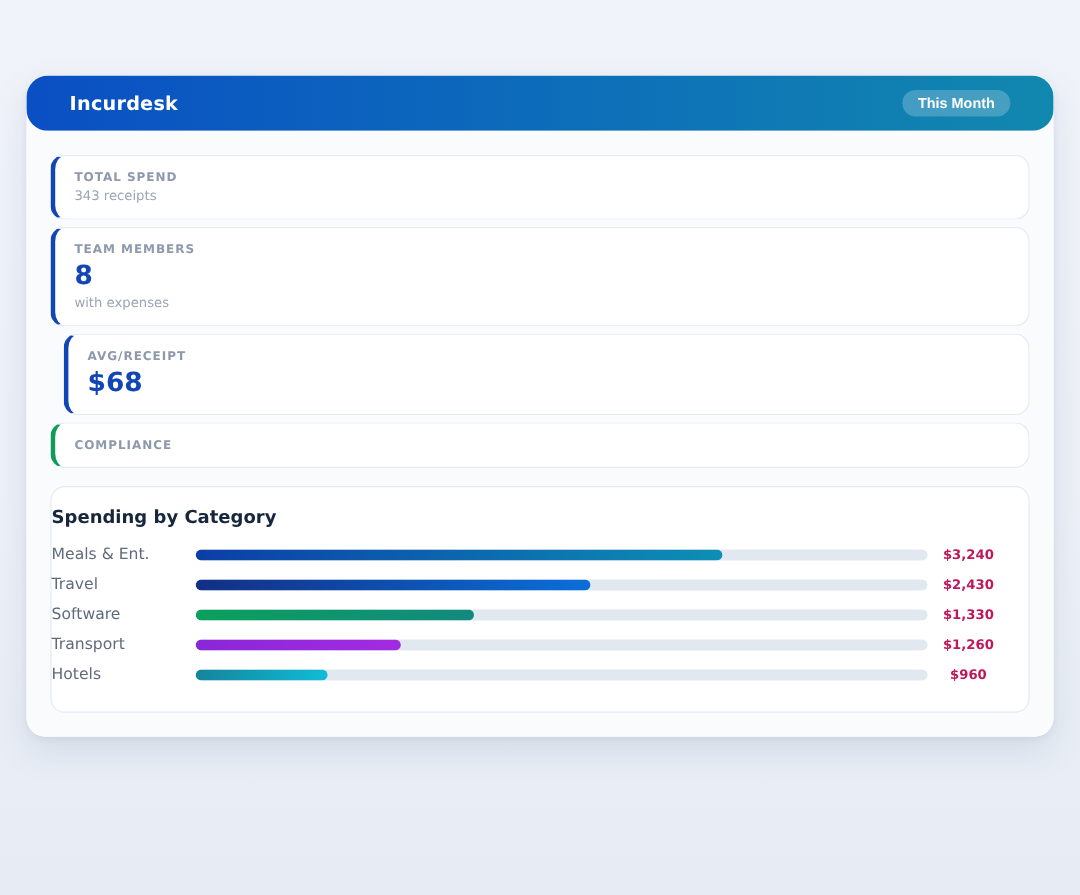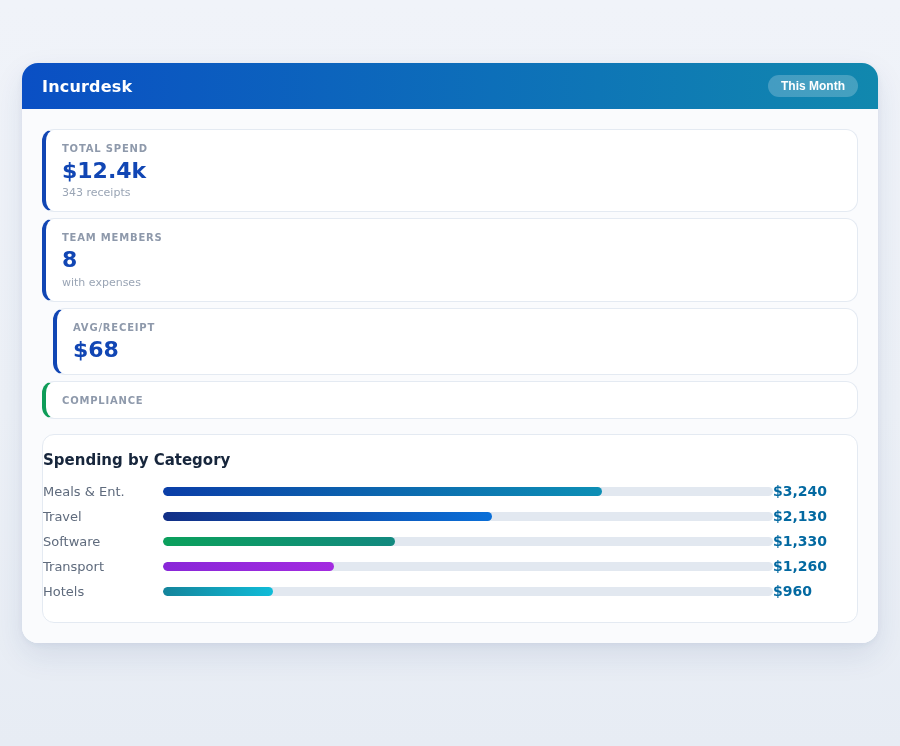--- a/index.html
+++ b/index.html
@@ -15,22 +15,23 @@
     border-radius: 16px;
     background: #fafbfd;
     box-shadow: 0 12px 30px rgba(30, 60, 120, 0.10), 0 2px 6px rgba(30,60,120,0.06);
     overflow: hidden;
   }
   .panel-header {
     height: 46px;
     display: flex;
     align-items: center;
     justify-content: space-between;
-    padding: 0 20px;
+    padding: 0 36px;
     background: linear-gradient(90deg, #0a4fc4 0%, #0d6fb9 55%, #1188ae 100%);
+    border-radius: 18px;
   }
   .app-title {
     color: #ffffff;
     font-size: 16px;
     font-weight: bold;
     letter-spacing: 0.2px;
   }
   .badge {
     background: rgba(255,255,255,0.22);
     color: #ffffff;
@@ -100,40 +101,39 @@
     height: 9px;
     background: #e2e8f0;
     border-radius: 5px;
     overflow: hidden;
   }
   .bar-fill {
     height: 100%;
     border-radius: 5px;
   }
   .row-value {
-    font-size: 14px;
+    font-size: 11px;
     font-weight: bold;
-    color: #0369a1;
-    text-align: left;
+    color: #be185d;
+    text-align: center;
   }
 </style>
 </head>
 <body>
 
 <div class="panel">
   <div class="panel-header">
     <div class="app-title">Incurdesk</div>
     <button class="badge">This Month</button>
   </div>
 
   <div class="panel-body">
 
     <div class="stat-card" style="border-left-color: rgb(17, 70, 180);">
       <div class="stat-label">TOTAL SPEND</div>
-      <div class="stat-value" style="color: rgb(17, 70, 180);">$12.4k</div>
       <div class="stat-sub">343 receipts</div>
     </div>
 
     <div class="stat-card" style="border-left-color: rgb(17, 70, 180);">
       <div class="stat-label">TEAM MEMBERS</div>
       <div class="stat-value" style="color: rgb(17, 70, 180);">8</div>
       <div class="stat-sub">with expenses</div>
     </div>
 
     <div class="stat-card" style="border-left-color: rgb(17, 70, 180); margin-left: 11px;">
@@ -156,21 +156,21 @@
             <div class="bar-fill" style="width: 72%; background: linear-gradient(90deg, rgb(11, 62, 168), rgb(13, 143, 181));"></div>
           </div>
         <div class="row-value">$3,240</div>
       </div>
 
       <div class="chart-row">
         <div class="row-label">Travel</div>
         <div class="bar-track">
             <div class="bar-fill" style="width: 54%; background: linear-gradient(90deg, rgb(18, 47, 134), rgb(10, 111, 216));"></div>
           </div>
-        <div class="row-value">$2,130</div>
+        <div class="row-value">$2,430</div>
       </div>
 
       <div class="chart-row">
         <div class="row-label">Software</div>
         <div class="bar-track">
             <div class="bar-fill" style="width: 38%; background: linear-gradient(90deg, rgb(11, 160, 92), rgb(18, 137, 127));"></div>
           </div>
         <div class="row-value">$1,330</div>
       </div>
 

